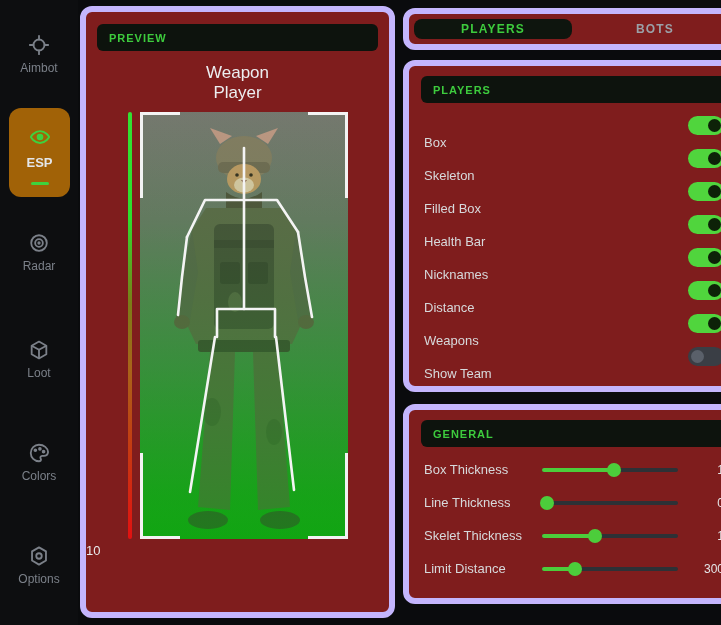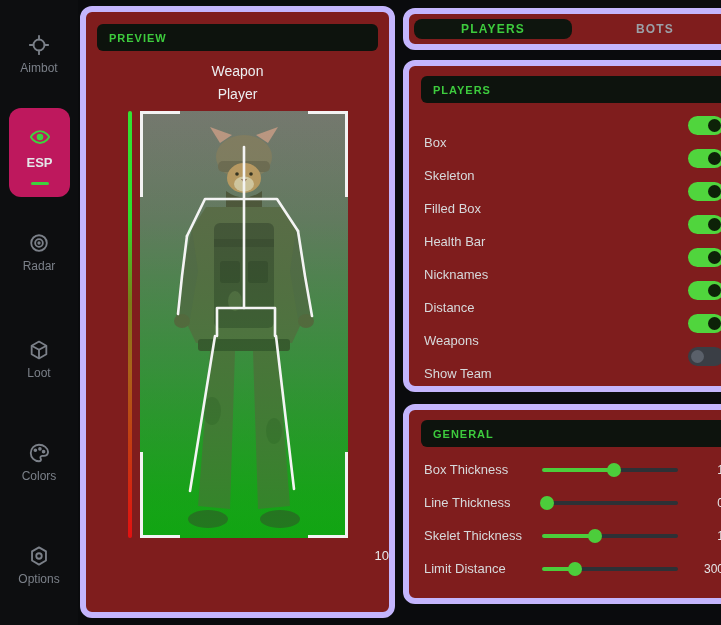--- a/index.html
+++ b/index.html
@@ -9,60 +9,60 @@
     position:relative; width:721px; height:625px;
     background:#0a0b0d; overflow:hidden; color:#d7d9db;
   }
 
   
   .sidebar { position:absolute; left:0; top:0; width:78px; height:625px; background:#0d0e10; }
   .side-item { position:absolute; left:0; width:78px; text-align:center; color:#7b8089; cursor:pointer; }
   .side-item .icn { display:block; margin:0 auto; width:22px; height:22px; color:#7b8089; }
   .side-item .lbl { display:block; margin-top:5px; font-size:12px; }
   .side-item.on {
-    left:9px; width:61px; background:#be185d; border-radius:12px; padding:18px 0 12px;
+    left:9px; width:61px; background:#a16207; border-radius:12px; padding:18px 0 12px;
   }
   .side-item.on .icn { color:#3ed23e; }
   .side-item.on .lbl { color:#e4e6e9; font-size:13px; font-weight:bold; margin-top:7px; }
   .side-item .underline { display:none; }
   .side-item.on .underline {
     display:block; width:18px; height:3px; border-radius:2px;
     background:#3ed23e; margin:12px auto 0;
   }
 
   
   .panel { background:#7f1d1d; border:6px solid #c4b5fd; border-radius:12px; }
   .mid-panel { position:absolute; left:80px; top:6px; width:315px; height:612px; }
   .section-head {
     background:#0d130d; border-radius:6px; height:27px;
     display:flex; align-items:center; padding:0 12px;
     color:#3dcb3d; font-size:11px; font-weight:bold; letter-spacing:1px;
   }
   .mid-panel .section-head { margin:12px 11px 0; }
 
-  .preview-label { text-align:center; font-size:14px; color:#eceef0; }
+  .preview-label { text-align:center; font-size:17px; color:#eceef0; }
   .lbl-weapon { margin-top:12px; }
-  .lbl-player { margin-top:7px; }
+  .lbl-player { }
 
   .stage { display:flex; justify-content:center; align-items:stretch; gap:8px; margin-top:9px; height:427px; }
   .healthbar {
     width:4px; border-radius:2px;
     background:linear-gradient(180deg,#33e033 0%,#2edd2e 25%,#7c7c17 45%,#a8641a 60%,#c43c12 78%,#e31111 100%);
   }
   .espbox {
     position:relative; width:208px; height:427px;
     background:linear-gradient(180deg,#74786e 0%,#667763 25%,#3d8c42 60%,#16a317 90%,#12a512 100%);
   }
   .espbox svg { position:absolute; left:0; top:0; }
   .corner { position:absolute; width:40px; height:86px; }
   .corner.tl { left:0; top:0;    border-left:3px solid #f3f3f3; border-top:3px solid #f3f3f3; }
   .corner.tr { right:0; top:0;   border-right:3px solid #f3f3f3; border-top:3px solid #f3f3f3; }
   .corner.bl { left:0; bottom:0; border-left:3px solid #f3f3f3; border-bottom:3px solid #f3f3f3; }
   .corner.br { right:0; bottom:0;border-right:3px solid #f3f3f3; border-bottom:3px solid #f3f3f3; }
-  .distance { text-align:right; font-size:13px; color:#e8eaec; margin-top:10px; }
+  .distance { text-align:left; font-size:13px; color:#e8eaec; margin-top:4px; }
 
   
   .right-col { position:absolute; left:403px; top:8px; width:342px; }
   .tabbar { display:flex; padding:5px; gap:4px; height:42px; }
   .tab {
     flex:1; border-radius:8px; display:flex; align-items:center; justify-content:center;
     font-size:12px; font-weight:bold; letter-spacing:1.2px; color:#9ba1a8; cursor:pointer;
   }
   .tab.on { background:#0e150e; color:#3dcb3d; }
 

